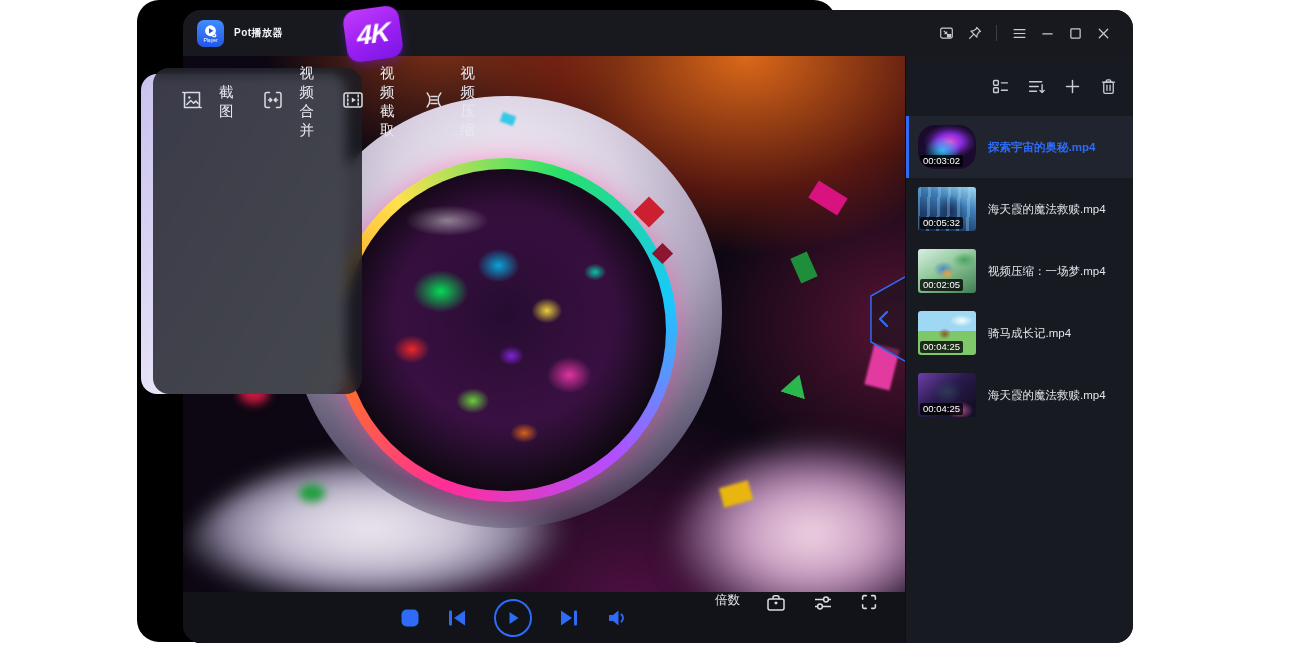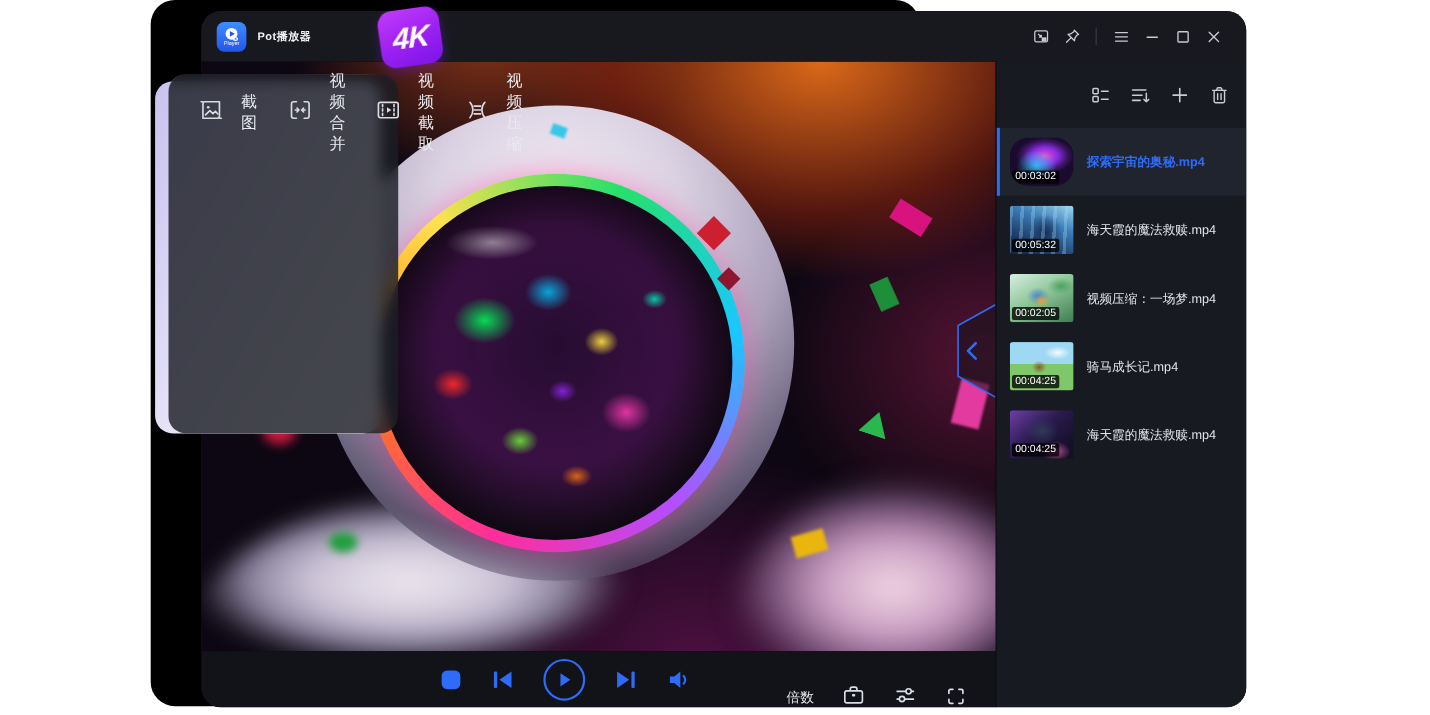--- a/index.html
+++ b/index.html
@@ -85,21 +85,21 @@
 
   
   .collapse-tab { position:absolute; right:0; top:220px; width:48px; height:86px; cursor:pointer; }
 
   
   .control-bar { position:absolute; left:0; bottom:0; width:722px; height:51px; background:#111318; }
   .transport { position:absolute; left:217px; top:0; height:51px; display:flex; align-items:center; gap:26px; }
   .ctl { display:flex; align-items:center; justify-content:center; color:#2E6BF6; cursor:pointer; }
   .play-btn { width:38px; height:38px; border:2.5px solid #2E6BF6; border-radius:50%;
               display:flex; align-items:center; justify-content:center; }
-  .tools { position:absolute; right:0; top:0; height:51px; display:flex; align-items:flex-end;
+  .tools { position:absolute; right:0; top:0; height:51px; display:flex; align-items:flex-start;
            gap:25px; padding-right:26px; color:#DADDE3; }
   .speed { font-size:12.5px; color:#E3E5EB; cursor:pointer; }
 
   
   .playlist-pane { flex:1; background:#171A20; border-left:1px solid #0D0E12;
                    display:flex; flex-direction:column; }
   .pl-toolbar { height:60px; flex:0 0 60px; display:flex; align-items:center; justify-content:flex-end;
                 gap:16px; padding-right:15px; color:#C9CCD4; }
   .pl-btn { width:20px; height:20px; display:flex; align-items:center; justify-content:center; cursor:pointer; }
   .pl-items { flex:1; overflow:hidden; }

